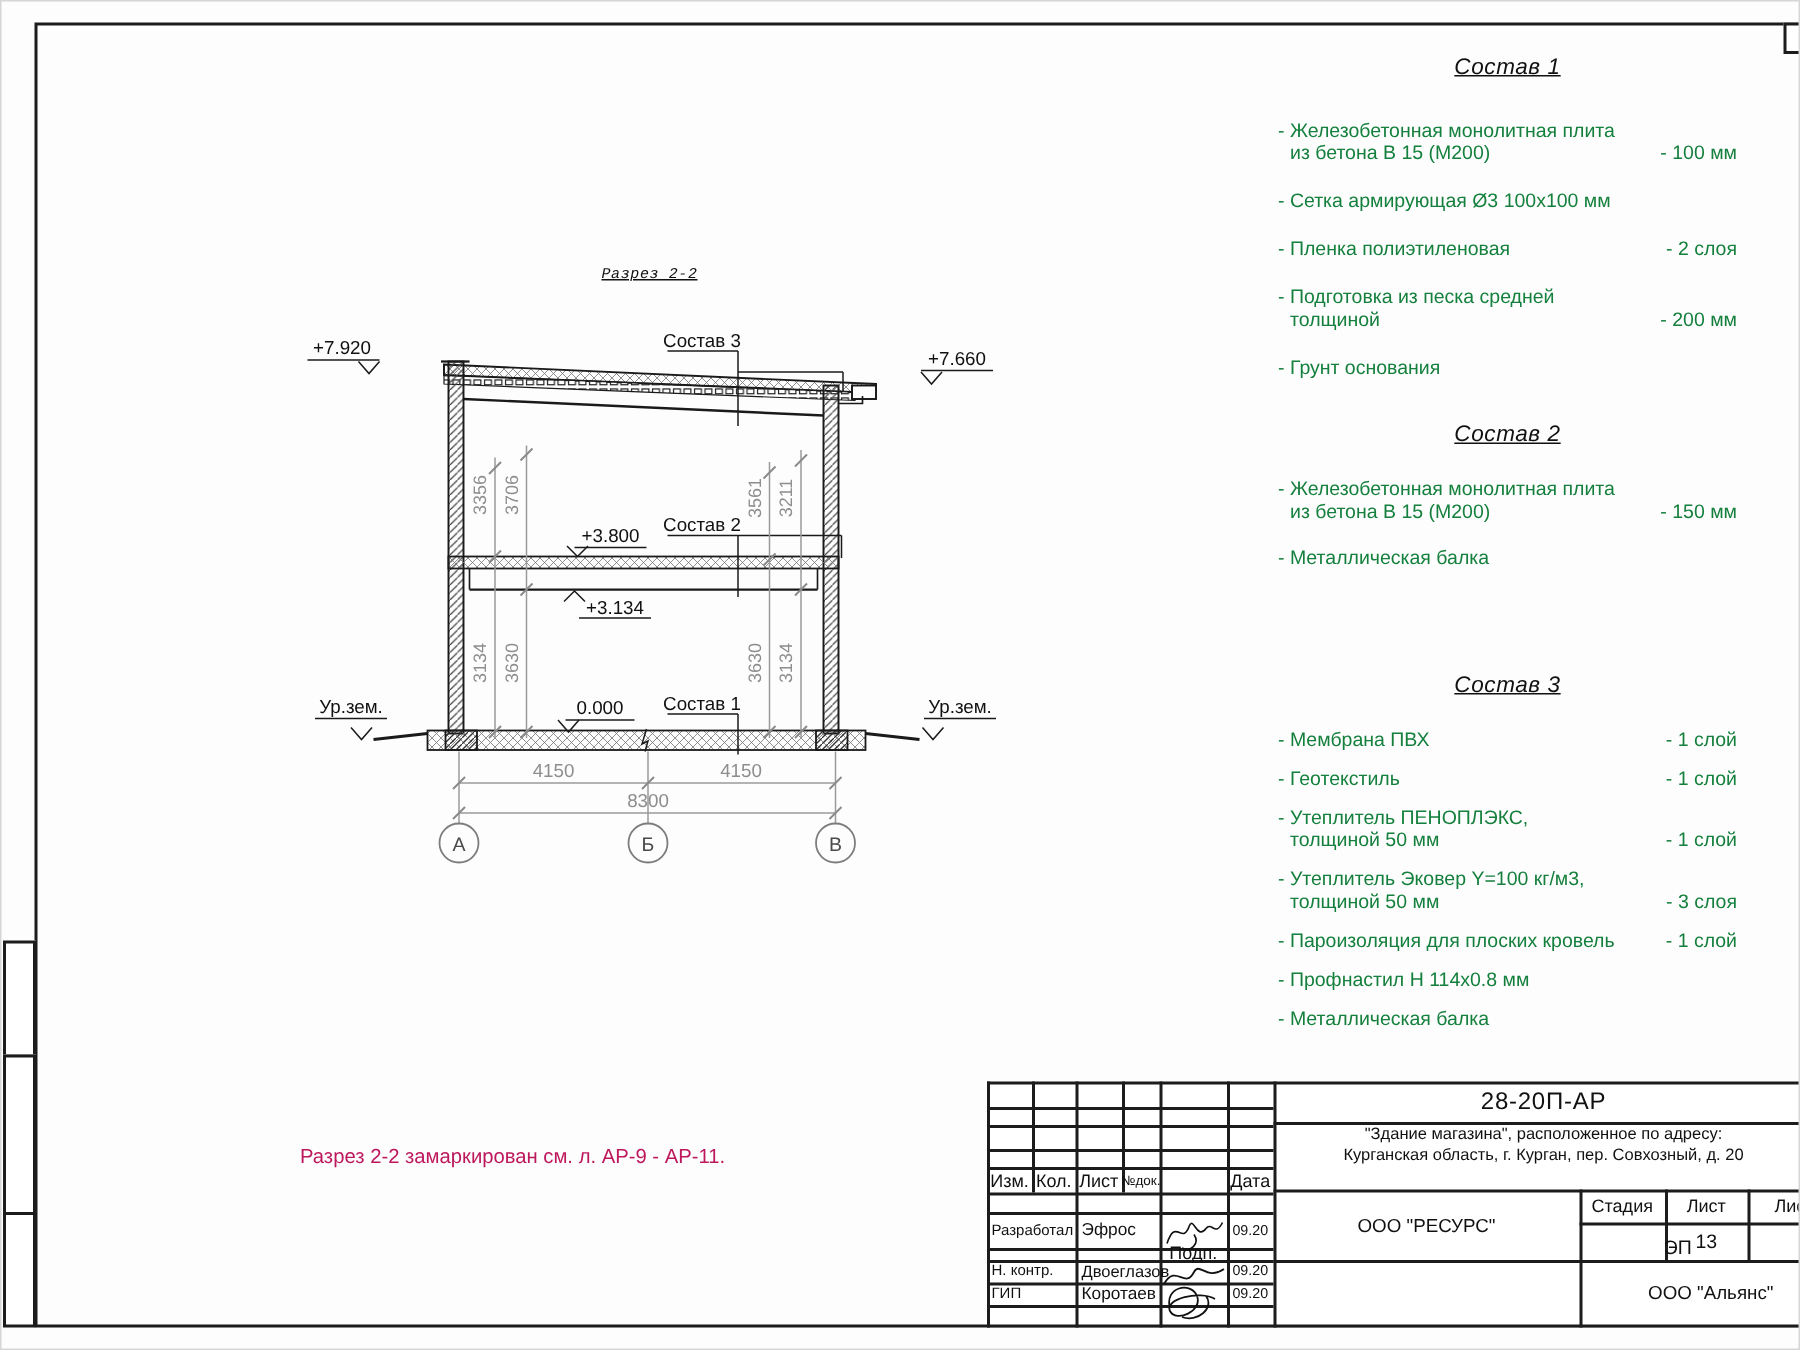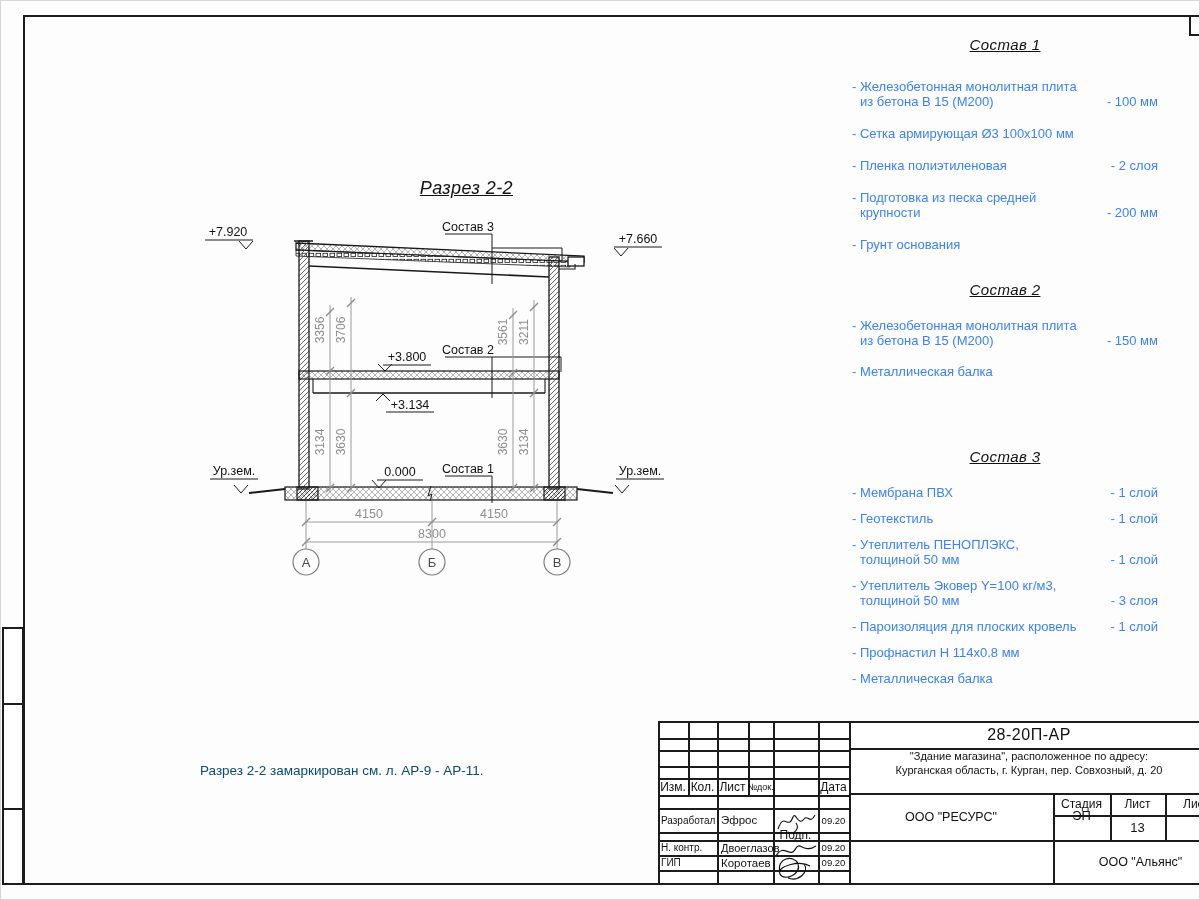--- a/index.html
+++ b/index.html
@@ -5,30 +5,30 @@
   html,body{margin:0;padding:0;}
   body{
     width:1200px;height:900px;position:relative;overflow:hidden;
     background:#fdfdfd;font-family:"Liberation Sans",sans-serif;color:#1a1a1a;
   }
   .scan-edge{position:absolute;left:0;top:0;width:1198px;height:898px;border:1px solid #d6d6d6;pointer-events:none;}
   .frame{position:absolute;left:23px;top:15px;width:1192px;height:870px;border:2px solid #1c1c1c;box-sizing:border-box;}
   .corner-box{position:absolute;left:1189px;top:15px;width:30px;height:21px;border:2px solid #1c1c1c;background:#fff;box-sizing:border-box;}
   .edge-box{position:absolute;left:2px;width:22px;border:2px solid #1c1c1c;box-sizing:border-box;background:#fff;}
 
-  .dtitle{position:absolute;left:353px;top:178px;width:160px;text-align:right;
-    font-size:18px;font-style:italic;text-decoration:underline;letter-spacing:.4px;color:#111;}
-
-  .note{position:absolute;left:200px;top:763px;width:320px;font-size:13.5px;color:#0c4a6e;}
+  .dtitle{position:absolute;left:353px;top:178px;width:160px;text-align:center;
+    font-size:10px;font-style:italic;text-decoration:underline;letter-spacing:.4px;color:#111;font-family:Liberation Mono, monospace;}
+
+  .note{position:absolute;left:200px;top:763px;width:320px;font-size:13.5px;color:#be185d;}
 
   .sostav{position:absolute;left:852px;width:306px;}
   .sostav h3{margin:0;text-align:center;font-size:15px;font-style:italic;font-weight:normal;
     text-decoration:underline;letter-spacing:.4px;color:#111;}
   .s-items{margin-top:26px;}
-  .item{display:flex;justify-content:space-between;align-items:flex-end;font-size:13px;line-height:15px;color:#3b82f6;}
+  .item{display:flex;justify-content:space-between;align-items:flex-end;font-size:13px;line-height:15px;color:#15803d;}
   .item .l2{padding-left:8px;text-align:center;}
   .item .val{white-space:nowrap;padding-left:6px;}
   .mb17 .item{margin-bottom:17px;} .mb16 .item{margin-bottom:16px;} .mb11 .item{margin-bottom:11px;}
 
   
   #tb{position:absolute;left:658px;top:721px;width:570px;height:164px;background:#fff;}
   .hl{position:absolute;height:2px;background:#1c1c1c;}
   .vl{position:absolute;width:2px;background:#1c1c1c;}
   .cell{position:absolute;display:flex;align-items:center;justify-content:center;text-align:center;color:#111;}
   .cell.left{justify-content:flex-start;text-align:left;}
@@ -200,21 +200,21 @@
         <span class="val">- 100 мм</span>
       </div>
     <div class="item">
         <span>- Сетка армирующая Ø3 100х100 мм</span>
       </div>
     <div class="item">
         <span>- Пленка полиэтиленовая</span>
         <span class="val">-  2 слоя</span>
       </div>
     <div class="item">
-        <span><span>- Подготовка из песка средней</span><br><span class="l2">крупности</span></span>
+        <span><span>- Подготовка из песка средней</span><br><span class="l2">толщиной</span></span>
         <span class="val">- 200 мм</span>
       </div>
     <div class="item">
         <span>- Грунт основания</span>
       </div>
   </div>
 </div>
 
 <div class="sostav" style="top:281px;">
   <h3>Состав 2</h3>
@@ -319,18 +319,18 @@
 
   <div class="cell" style="left:191px;top:0;width:360px;height:27px;font-size:16px;letter-spacing:.5px;">28-20П-АР</div>
   <div style="position:absolute;left:191px;top:29px;width:360px;text-align:center;font-size:11px;line-height:13.5px;color:#111;">
     <div>"Здание магазина", расположенное по адресу:</div>
     <div>Курганская область, г. Курган, пер. Совхозный, д. 20</div>
   </div>
   <div class="cell" style="left:191px;top:72px;width:204px;height:47px;font-size:12.5px;">ООО "РЕСУРС"</div>
   <div class="cell" style="left:395px;top:72px;width:57px;height:22px;font-size:12px;">Стадия</div>
   <div class="cell" style="left:452px;top:72px;width:55px;height:22px;font-size:12px;">Лист</div>
   <div class="cell" style="left:507px;top:72px;width:75px;height:22px;font-size:12px;">Листов</div>
-  <div class="cell" style="left:395px;top:76px;width:57px;height:37px;font-size:13px;">ЭП</div>
+  <div class="cell" style="left:395px;top:92px;width:57px;height:37px;font-size:13px;padding-left:37px;">ЭП</div>
   <div class="cell" style="left:452px;top:94px;width:55px;height:25px;font-size:13px;">13</div>
   <div class="cell" style="left:395px;top:119px;width:175px;height:43px;font-size:12.5px;">ООО "Альянс"</div>
 </div>
 
 <div class="scan-edge"></div>
 
 </body></html>

